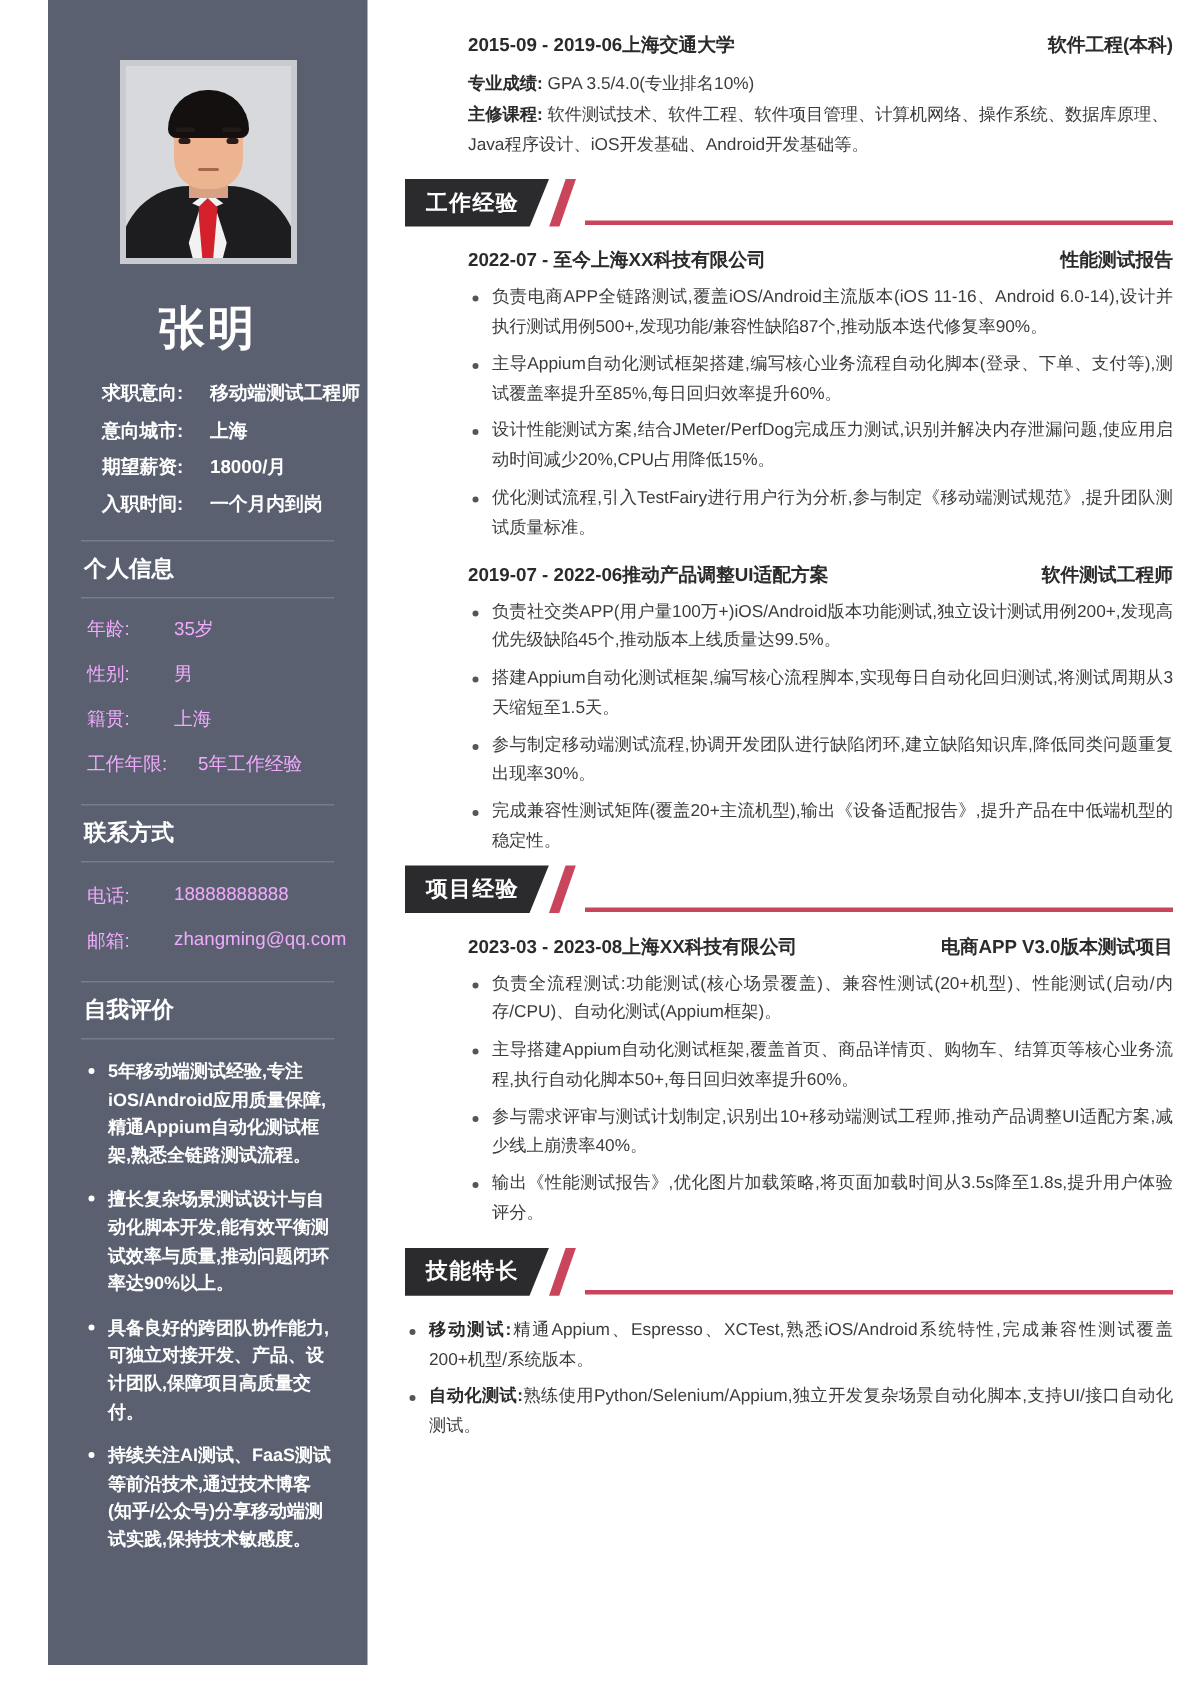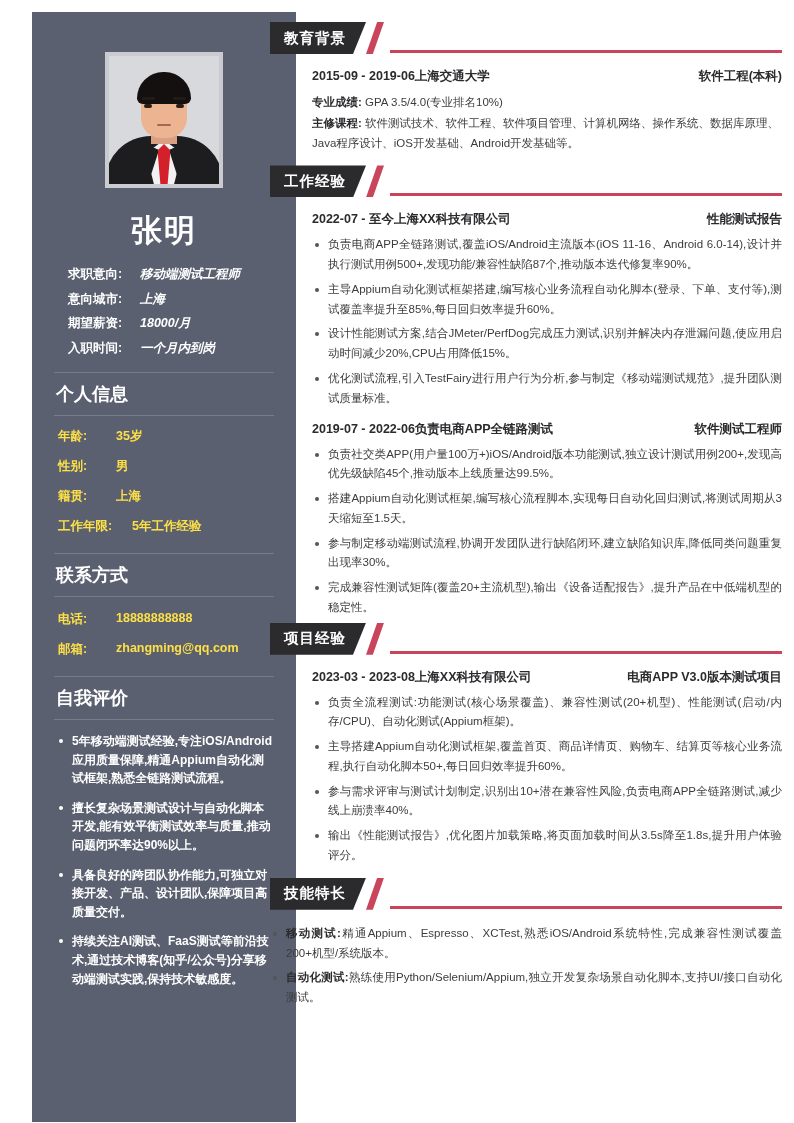--- a/index.html
+++ b/index.html
@@ -11,22 +11,22 @@
   .page {
     position: relative;
     width: 794px; height: 1123px;
     background: #ffffff;
     overflow: hidden;
   }
 
   
   .sidebar {
     position: absolute;
-    left: 32px; top: 12px;
-    width: 264px; height: 1110px;
+    left: 32px; top: 0;
+    width: 213px; height: 1110px;
     background: #5a6070;
     padding: 0 22px;
   }
   .photo-wrap {
     width: 118px; height: 136px;
     margin: 40px auto 0 auto;
     background: #c9cbd0;
     padding: 4px;
   }
   .photo {
@@ -99,39 +99,39 @@
   .meta-row {
     display: flex;
     color: #ffffff;
     font-size: 12.5px;
     font-weight: bold;
     line-height: 1.0;
     margin-bottom: 12px;
     padding-left: 14px;
   }
   .meta-label { min-width: 72px; white-space: nowrap; }
-  .meta-value { white-space: nowrap; font-style: italic; }
+  .meta-value { white-space: nowrap; }
 
   .side-section { margin-top: 18px; }
   .side-head {
     color: #ffffff;
-    font-size: 18px;
+    font-size: 15px;
     font-weight: bold;
     padding: 9px 0 9px 2px;
     border-top: 1px solid #767c8b;
     border-bottom: 1px solid #767c8b;
     margin-bottom: 12px;
   }
   .side-section.contact .side-head { margin-bottom: 14px; }
 
   .kv-row {
     display: flex;
-    color: #fde047;
+    color: #f0abfc;
     font-size: 12.5px;
-    font-weight: bold;
+    font-weight: normal;
     margin-bottom: 13px;
     padding-left: 4px;
   }
   .kv-label { min-width: 58px; white-space: nowrap; }
   .kv-label.wide { min-width: 74px; }
   .kv-value { white-space: nowrap; }
 
   .side-bullets { list-style: none; padding-left: 4px; }
   .side-bullets li {
     position: relative;
@@ -327,25 +327,20 @@
         <li>具备良好的跨团队协作能力,可独立对接开发、产品、设计团队,保障项目高质量交付。</li>
         <li>持续关注AI测试、FaaS测试等前沿技术,通过技术博客(知乎/公众号)分享移动端测试实践,保持技术敏感度。</li>
       </ul>
     </section>
 
   </aside>
 
   <main class="main">
 
     <section class="sec edu">
-      <div class="sec-header">
-        <div class="tag">教育背景</div>
-        <div class="slash" style="left:96px;"></div>
-        <div class="rule" style="left:120px; right:0;"></div>
-      </div>
       <div class="entry">
         <div class="entry-top">
           <span class="e-date">2015-09 - 2019-06</span>
           <span class="e-org">上海交通大学</span>
           <span class="e-role">软件工程(本科)</span>
         </div>
         <div class="detail-line">
           <span class="dl-label">专业成绩:</span>
           <span>GPA 3.5/4.0(专业排名10%)</span>
         </div>
@@ -373,21 +368,21 @@
           <li>负责电商APP全链路测试,覆盖iOS/Android主流版本(iOS 11-16、Android 6.0-14),设计并执行测试用例500+,发现功能/兼容性缺陷87个,推动版本迭代修复率90%。</li>
           <li>主导Appium自动化测试框架搭建,编写核心业务流程自动化脚本(登录、下单、支付等),测试覆盖率提升至85%,每日回归效率提升60%。</li>
           <li>设计性能测试方案,结合JMeter/PerfDog完成压力测试,识别并解决内存泄漏问题,使应用启动时间减少20%,CPU占用降低15%。</li>
           <li>优化测试流程,引入TestFairy进行用户行为分析,参与制定《移动端测试规范》,提升团队测试质量标准。</li>
         </ul>
       </div>
 
       <div class="entry">
         <div class="entry-top">
           <span class="e-date">2019-07 - 2022-06</span>
-          <span class="e-org">负责电商APP全链路测试</span>
+          <span class="e-org">推动产品调整UI适配方案</span>
           <span class="e-role">软件测试工程师</span>
         </div>
         <ul class="bullets">
           <li>负责社交类APP(用户量100万+)iOS/Android版本功能测试,独立设计测试用例200+,发现高优先级缺陷45个,推动版本上线质量达99.5%。</li>
           <li>搭建Appium自动化测试框架,编写核心流程脚本,实现每日自动化回归测试,将测试周期从3天缩短至1.5天。</li>
           <li>参与制定移动端测试流程,协调开发团队进行缺陷闭环,建立缺陷知识库,降低同类问题重复出现率30%。</li>
           <li>完成兼容性测试矩阵(覆盖20+主流机型),输出《设备适配报告》,提升产品在中低端机型的稳定性。</li>
         </ul>
       </div>
     </section>
@@ -400,21 +395,21 @@
       </div>
       <div class="entry">
         <div class="entry-top">
           <span class="e-date">2023-03 - 2023-08</span>
           <span class="e-org">上海XX科技有限公司</span>
           <span class="e-role">电商APP V3.0版本测试项目</span>
         </div>
         <ul class="bullets">
           <li>负责全流程测试:功能测试(核心场景覆盖)、兼容性测试(20+机型)、性能测试(启动/内存/CPU)、自动化测试(Appium框架)。</li>
           <li>主导搭建Appium自动化测试框架,覆盖首页、商品详情页、购物车、结算页等核心业务流程,执行自动化脚本50+,每日回归效率提升60%。</li>
-          <li>参与需求评审与测试计划制定,识别出10+潜在兼容性风险,负责电商APP全链路测试,减少线上崩溃率40%。</li>
+          <li>参与需求评审与测试计划制定,识别出10+移动端测试工程师,推动产品调整UI适配方案,减少线上崩溃率40%。</li>
           <li>输出《性能测试报告》,优化图片加载策略,将页面加载时间从3.5s降至1.8s,提升用户体验评分。</li>
         </ul>
       </div>
     </section>
 
     <section class="sec skills">
       <div class="sec-header">
         <div class="tag">技能特长</div>
         <div class="slash" style="left:96px;"></div>
         <div class="rule" style="left:120px; right:0;"></div>

